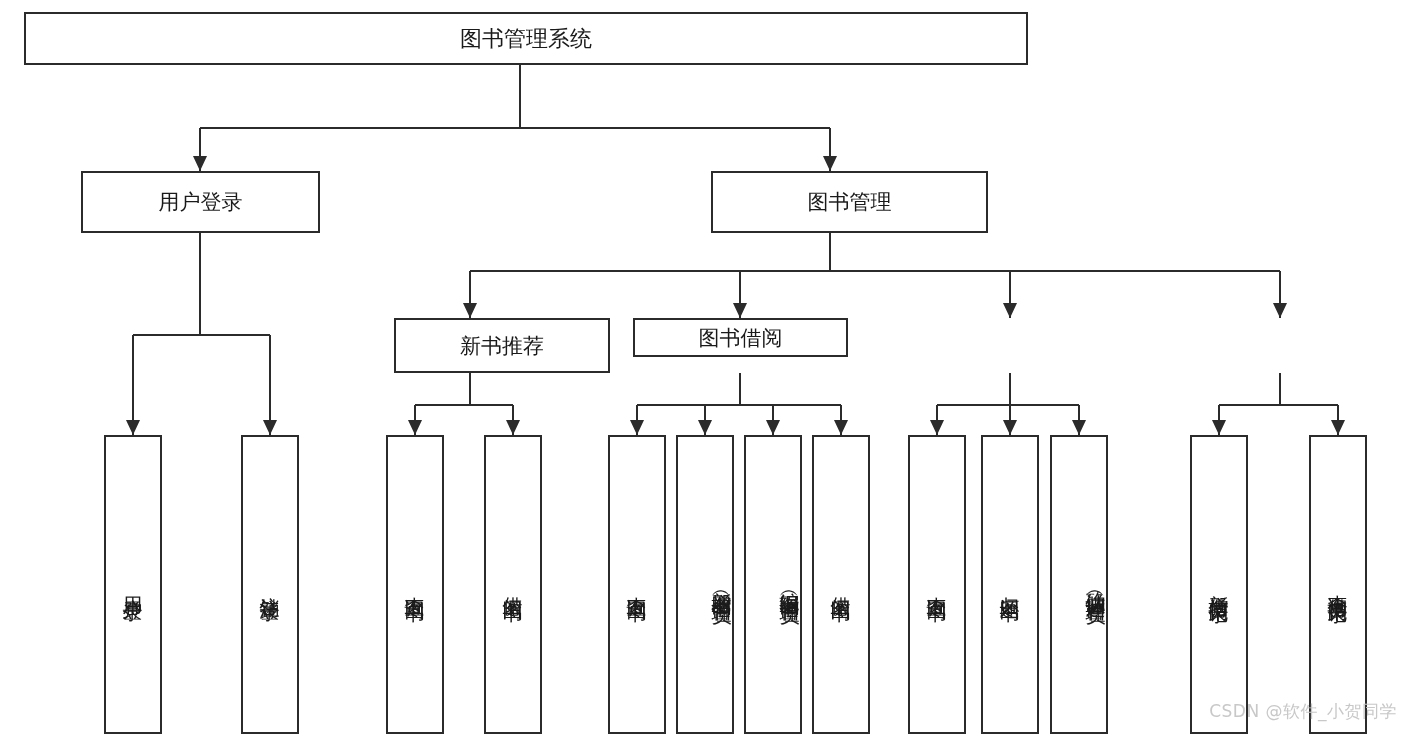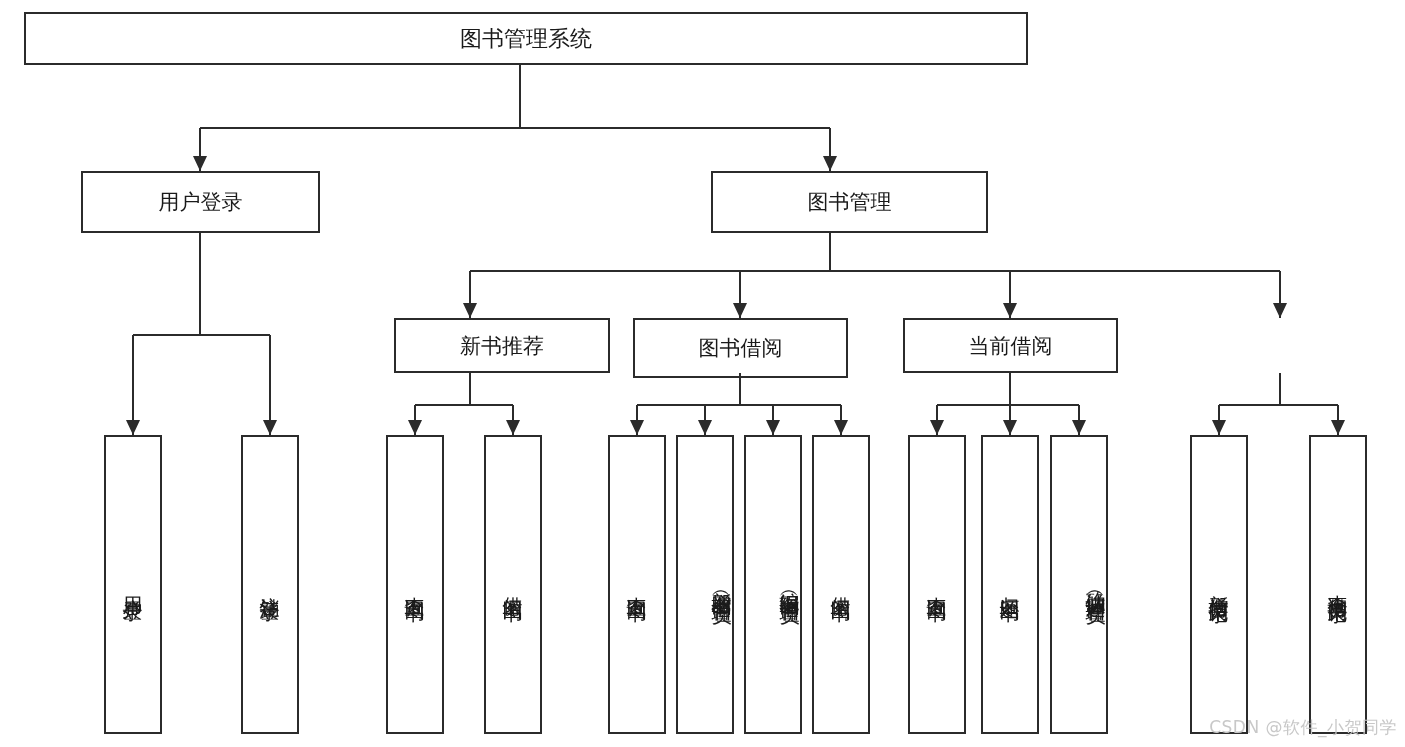--- a/index.html
+++ b/index.html
@@ -37,38 +37,37 @@
   .hline{position:absolute;background:#2b2b2b;height:2px;}
   .vline{position:absolute;background:#2b2b2b;width:2px;}
   .arrow{
     position:absolute;width:0;height:0;
     border-left:7px solid transparent;
     border-right:7px solid transparent;
     border-top:15px solid #2b2b2b;
   }
 
   .watermark{
-    position:absolute;right:8px;bottom:8px;
+    position:absolute;right:8px;bottom:24px;
     font-size:17px;color:#c8c8c8;white-space:nowrap;
     letter-spacing:0.5px;
   }
 </style>
 </head>
 <body>
 
 <div id="diagram">
 
   <div class="node lvl1" id="root-node" style="left: 18px; top: 12px; width: 1004px; height: 53px;">图书管理系统</div>
 
   <div class="node lvl2" id="lvl2-0" style="left: 81px; top: 171px; width: 239px; height: 62px;">用户登录</div>
   <div class="node lvl2" id="lvl2-1" style="left: 711px; top: 171px; width: 277px; height: 62px;">图书管理</div>
 
   <div class="node lvl3" id="lvl3-0" style="left: 362px; top: 318px; width: 216px; height: 55px; margin-left: 32px;">新书推荐</div>
-  <div class="node lvl3" id="lvl3-1" style="left: 633px; top: 318px; width: 215px; height: 60px;">图书借阅</div>
-  <div class="node lvl3" id="lvl3-2" style="left: 903px; top: 318px; width: 215px; height: 55px;">当前借阅</div>
+  <div class="node lvl3" id="lvl3-1" style="left: 633px; top: 318px; width: 215px; height: 39px;">图书借阅</div>
 
   <div class="leaf align-center" id="leaf-0" style="left: 104px; top: 435px; width: 58px; height: 299px;">用户登录</div>
   <div class="leaf align-center" id="leaf-1" style="left: 241px; top: 435px; width: 58px; height: 299px;">注销登录</div>
   <div class="leaf align-center" id="leaf-2" style="left: 386px; top: 435px; width: 58px; height: 299px;">查询图书</div>
   <div class="leaf align-center" id="leaf-3" style="left: 484px; top: 435px; width: 58px; height: 299px;">借阅图书</div>
   <div class="leaf align-center" id="leaf-4" style="left: 608px; top: 435px; width: 58px; height: 299px;">查询图书</div>
   <div class="leaf align-start" id="leaf-5" style="left: 676px; top: 435px; width: 58px; height: 299px;">新增图书（管理员）</div>
   <div class="leaf align-start" id="leaf-6" style="left: 744px; top: 435px; width: 58px; height: 299px;">编辑图书（管理员）</div>
   <div class="leaf align-center" id="leaf-7" style="left: 812px; top: 435px; width: 58px; height: 299px;">借阅图书</div>
   <div class="leaf align-center" id="leaf-8" style="left: 908px; top: 435px; width: 58px; height: 299px;">查询图书</div>

